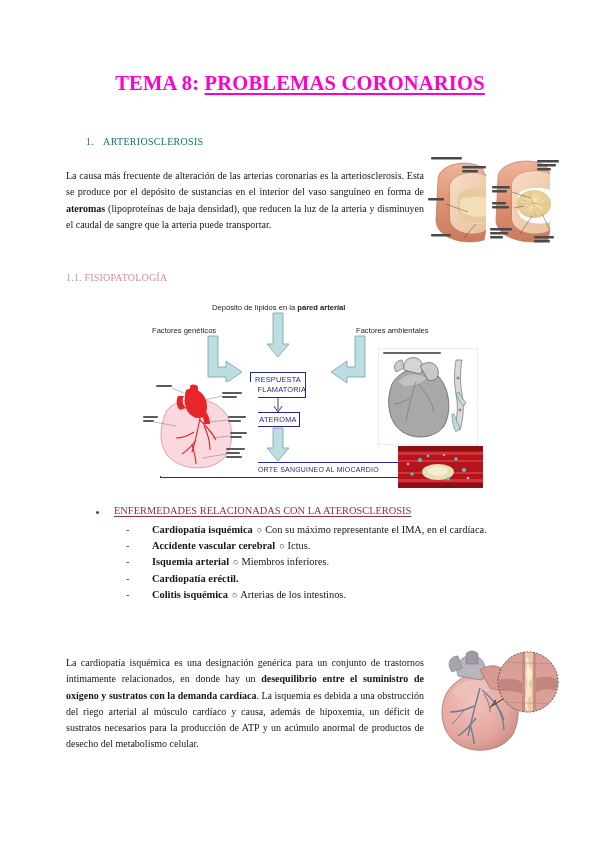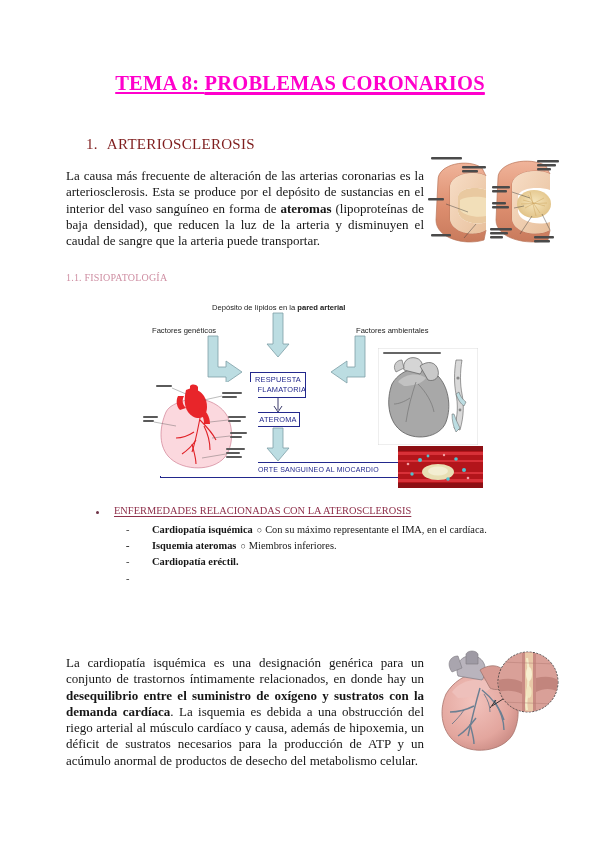--- a/index.html
+++ b/index.html
@@ -23,48 +23,47 @@
   .doc-title{
     position:absolute;
     top:72px;left:0;width:600px;
     text-align:center;
     font-family:"Liberation Serif", serif;
     font-weight:bold;
     font-size:20.5px;
     letter-spacing:.2px;
     color:#ff00cc;
     white-space:nowrap;
-    text-decoration:underline;
   }
   .doc-title .plain{ text-decoration:none; }
   .doc-title .underlined{ text-decoration:underline; text-underline-offset:3px; }
 
   
   .h-sec{
     position:absolute;
     font-family:"Liberation Serif", serif;
-    font-size:15px;
-    color:#7f1d1d;
+    font-size:10px;
+    color:#0f766e;
     letter-spacing:.3px;
     white-space:nowrap;
   }
   .h-sec .num{ margin-right:9px; }
   .h-sub{
     position:absolute;
     font-family:"Liberation Serif", serif;
     font-size:10px;
     color:#cf8fa3;
     letter-spacing:.2px;
     white-space:nowrap;
   }
 
   
   .para{
     position:absolute;
-    font-size:13px;
+    font-size:10px;
     line-height:16.3px;
     text-align:justify;
     color:#161616;
   }
   .para b{ font-weight:bold; }
 
   
   .fig{ position:absolute; }
 
   
@@ -354,24 +353,24 @@
     </div>
   </div>
 
   <div class="bul-head-wrap" style="top:505px;left:96px;width:420px;height:18px;">
     <span class="bul-dot"></span>
     <span class="bul-head">ENFERMEDADES RELACIONADAS CON LA ATEROSCLEROSIS</span>
   </div>
 
   <div class="dash-list" id="dash-list" style="top:522px;left:126px;width:420px;">
       <div class="dash-item"><span class="dash">-</span><span class="txt"><span class="term">Cardiopatía isquémica</span><span class="circ">○</span><span>Con su máximo representante el IMA, en el cardíaca.</span></span></div>
-      <div class="dash-item"><span class="dash">-</span></div>
-      <div class="dash-item"><span class="dash">-</span><span class="txt"><span class="term">Isquemia ateromas</span><span class="circ">○</span><span>Miembros inferiores.</span></span></div>
+      <div class="dash-item"><span class="dash">-</span><span class="txt"><span class="term">Accidente vascular cerebral</span><span class="circ">○</span><span>Ictus.</span></span></div>
+      <div class="dash-item"><span class="dash">-</span><span class="txt"><span class="term">Isquemia arterial</span><span class="circ">○</span><span>Miembros inferiores.</span></span></div>
       <div class="dash-item"><span class="dash">-</span><span class="txt"><span class="term">Cardiopatía eréctil.</span></span></div>
-      <div class="dash-item"><span class="dash">-</span></div>
+      <div class="dash-item"><span class="dash">-</span><span class="txt"><span class="term">Colitis isquémica</span><span class="circ">○</span><span>Arterias de los intestinos.</span></span></div>
     </div>
 
 
   <div class="para" id="para-2" style="top:655px;left:66px;width:358px;"><span>La cardiopatía isquémica es una designación genérica para un conjunto de trastornos íntimamente relacionados, en donde hay un </span><b>desequilibrio entre el suministro de oxígeno y sustratos con la demanda cardíaca</b><span>. La isquemia es debida a una obstrucción del riego arterial al músculo cardíaco y causa, además de hipoxemia, un déficit de sustratos necesarios para la producción de ATP y un acúmulo anormal de productos de desecho del metabolismo celular.</span></div>
 
   <div class="fig" style="top:648px;left:430px;width:130px;height:112px;">
     <svg width="130" height="112" viewBox="0 0 130 112">
       <defs>
         <radialGradient id="hg" cx="40%" cy="38%" r="70%">
           <stop offset="0%" stop-color="#f2c3bd"></stop>

